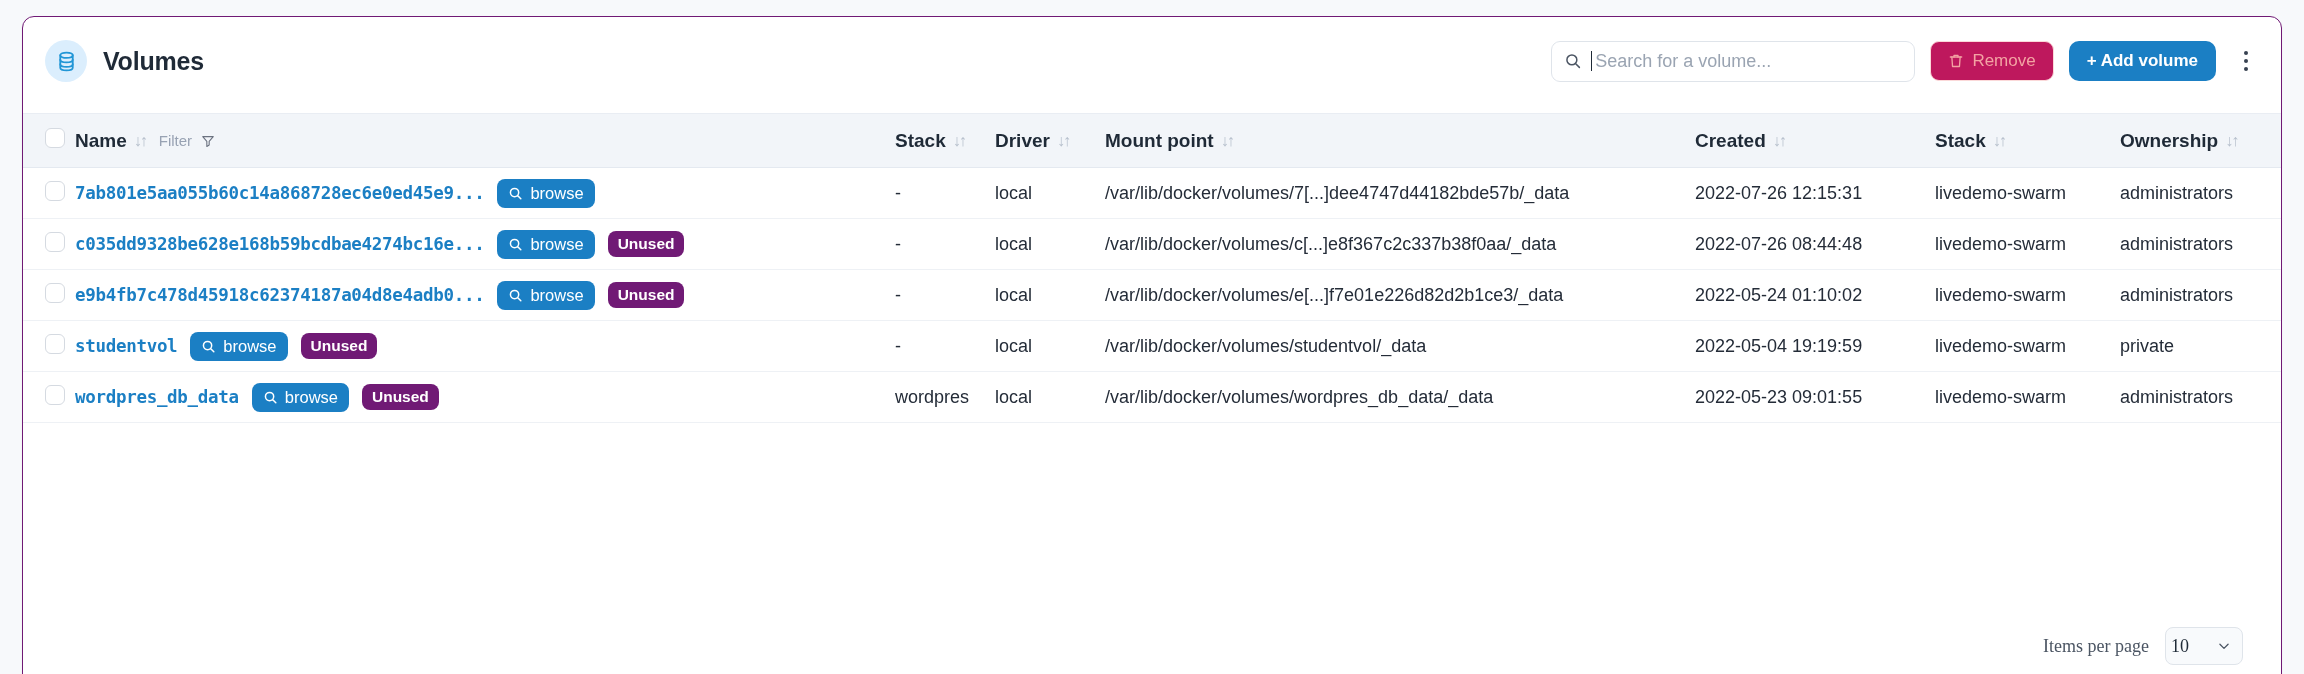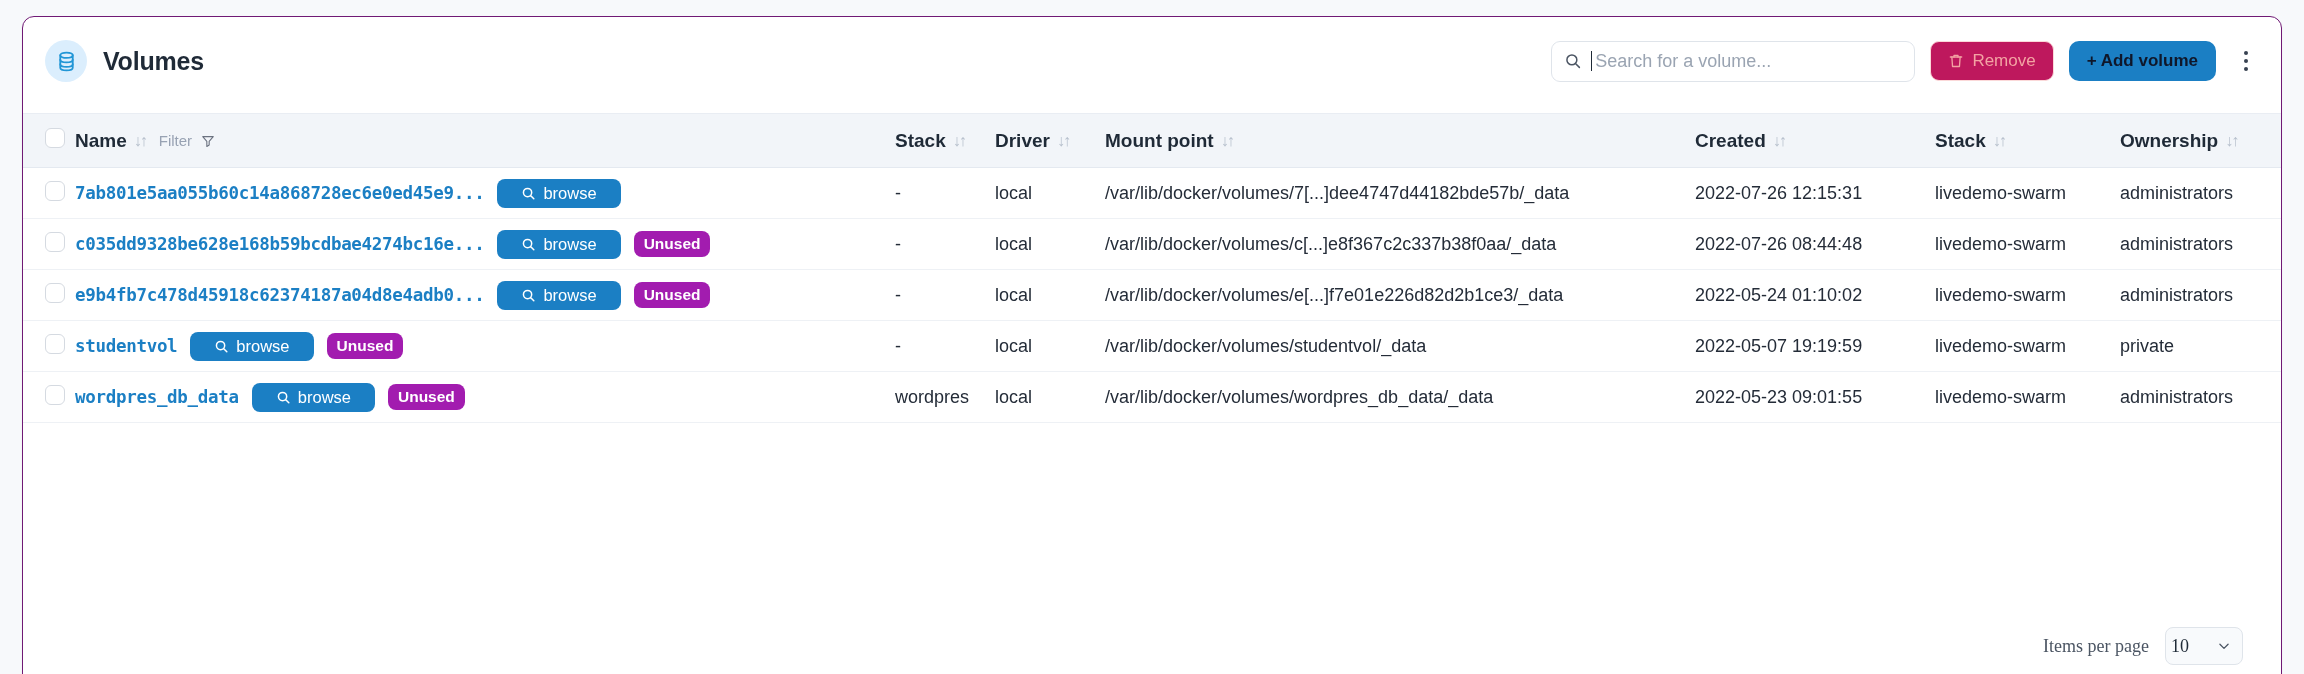--- a/index.html
+++ b/index.html
@@ -91,21 +91,21 @@
     white-space: nowrap;
     font-family: "Liberation Sans", sans-serif;
   }
   .btn-remove {
     background: #be185d;
     border-color: #fbd9d9;
     color: #f3a3a3;
   }
   .btn-add {
     background: #1b7fc4;
-    color: #0f172a;
+    color: #ffffff;
     font-weight: 700;
     border-radius: 10px;
   }
   .kebab {
     width: 26px; height: 40px;
     display: flex; flex-direction: column;
     align-items: center; justify-content: center;
     gap: 4px; cursor: pointer;
     margin-left: 2px;
   }
@@ -167,29 +167,29 @@
     color: #1b7fc4;
     letter-spacing: -.3px;
     cursor: pointer;
   }
   .browse-btn {
     background: #1b7fc4;
     color: #fff;
     border-radius: 8px;
     font-size: 16.5px;
     height: 29px;
-    padding: 0 24px;
+    padding: 0 11px;
     display: inline-flex;
     align-items: center;
     gap: 7px;
     cursor: pointer;
     white-space: nowrap;
   }
   .badge-unused {
-    background: #a21caf;
+    background: #701a75;
     color: #ffffff;
     border-radius: 8px;
     font-size: 15.5px;
     font-weight: 700;
     height: 26px;
     padding: 0 10px;
     display: inline-flex;
     align-items: center;
   }
 
@@ -424,21 +424,21 @@
                       </svg>
                     </span>
                     <span>browse</span>
                   </span>
                   <span class="badge-unused">Unused</span>
                 </div>
               </td>
               <td>-</td>
               <td>local</td>
               <td>/var/lib/docker/volumes/studentvol/_data</td>
-              <td>2022-05-07 19:19:59</td>
+              <td>2022-05-04 19:19:59</td>
               <td>livedemo-swarm</td>
               <td>private</td>
             </tr>
             <tr>
               <td class="col-check"><span class="chk"></span></td>
               <td>
                 <div class="name-cell">
                   <span class="vol-name">wordpres_db_data</span>
                   <span class="browse-btn">
                     <span>

